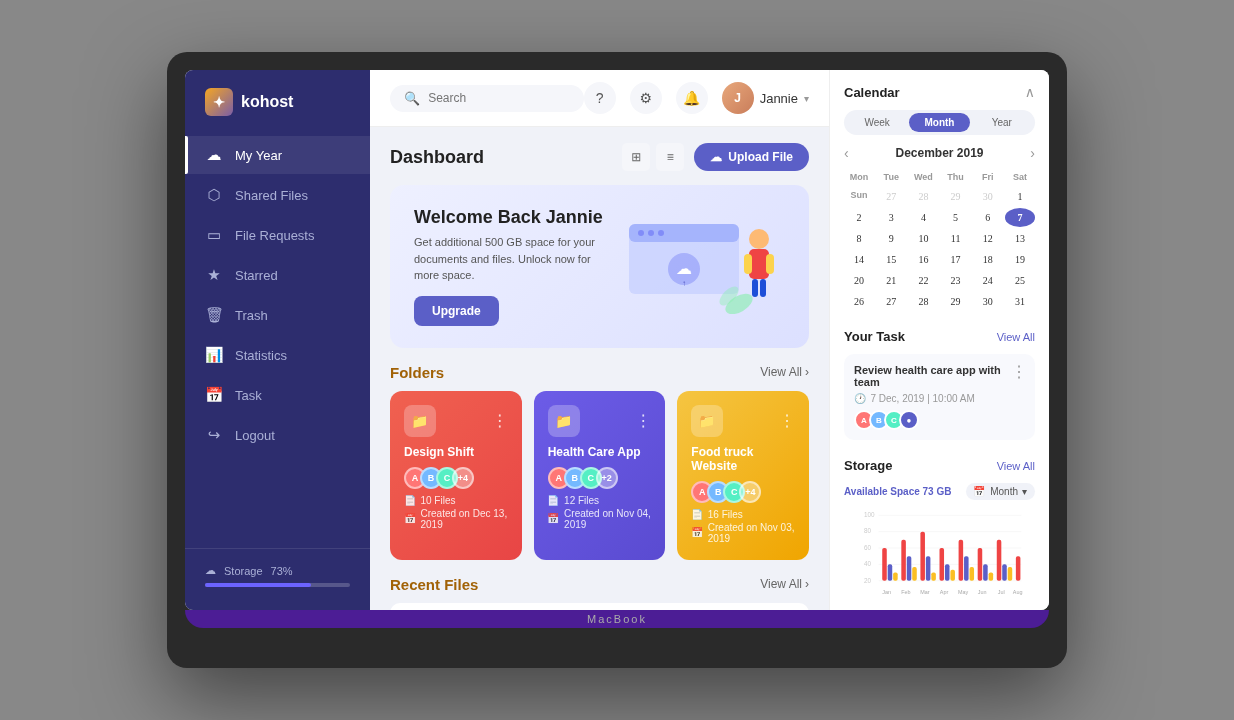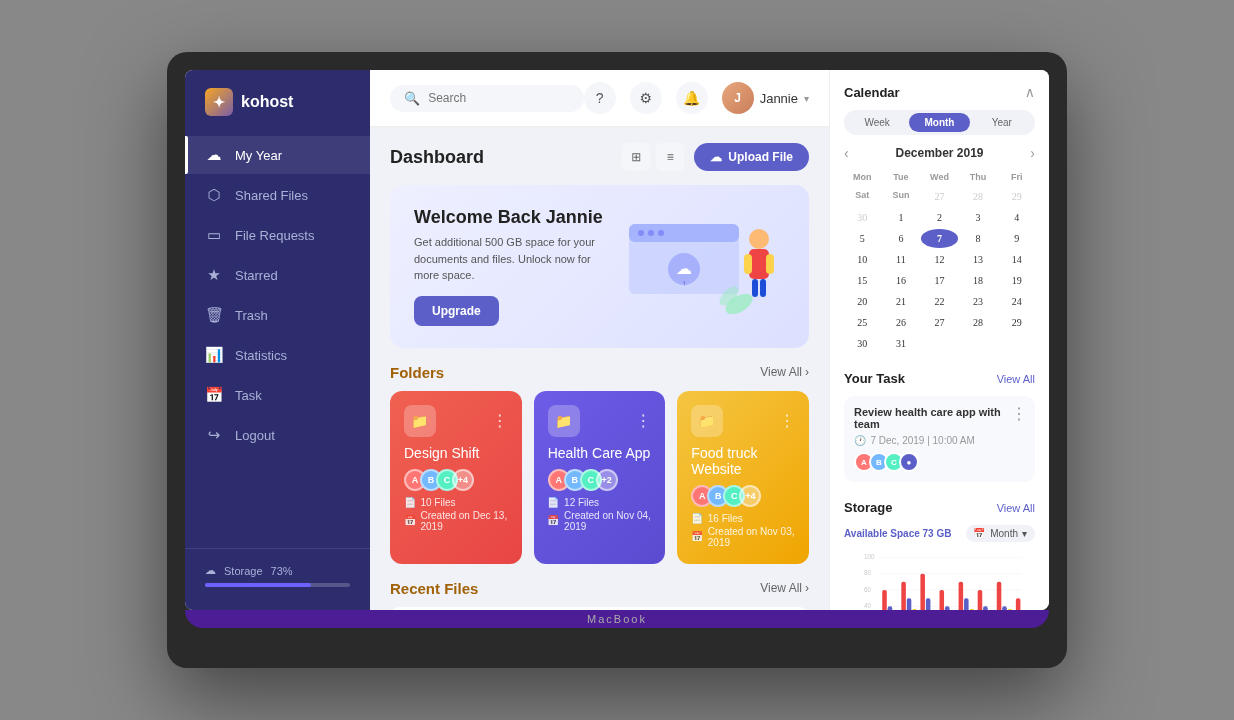--- a/index.html
+++ b/index.html
@@ -306,21 +306,21 @@
     }
     .folder-icon-circle {
       width: 32px; height: 32px;
       background: rgba(255,255,255,0.25);
       border-radius: 8px;
       display: flex; align-items: center; justify-content: center;
       font-size: 14px;
       color: white;
     }
     .folder-menu { color: rgba(255,255,255,0.8); font-size: 16px; cursor: pointer; }
-    .folder-name { color: white; font-size: 14px; font-weight: 400; margin-bottom: 8px; }
+    .folder-name { color: white; font-size: 12px; font-weight: 700; margin-bottom: 8px; }
     .folder-avatars {
       display: flex;
       margin-bottom: 6px;
     }
     .folder-avatar {
       width: 22px; height: 22px;
       border-radius: 50%;
       border: 2px solid rgba(255,255,255,0.5);
       margin-right: -6px;
       font-size: 9px;
@@ -396,21 +396,21 @@
     }
     .cal-tab.active { background: #5b5fc7; color: white; font-weight: 600; }
     .cal-nav {
       display: flex;
       align-items: center;
       justify-content: space-between;
       margin-bottom: 8px;
     }
     .cal-nav-btn { background: none; border: none; cursor: pointer; color: #999; font-size: 14px; }
     .cal-month-year { font-size: 12px; font-weight: 600; color: #333; }
-    .cal-grid { display: grid; grid-template-columns: repeat(5, 1fr); gap: 2px; }
+    .cal-grid { display: grid; grid-template-columns: repeat(6, 1fr); gap: 2px; }
     .cal-day-header { text-align: center; font-size: 9px; color: #999; padding: 3px 0; font-weight: 600; }
     .cal-day {
       text-align: center;
       font-size: 10px;
       color: #333;
       padding: 4px 2px;
       cursor: pointer;
       border-radius: 50%;
       font-family: Liberation Serif, serif;
     }

